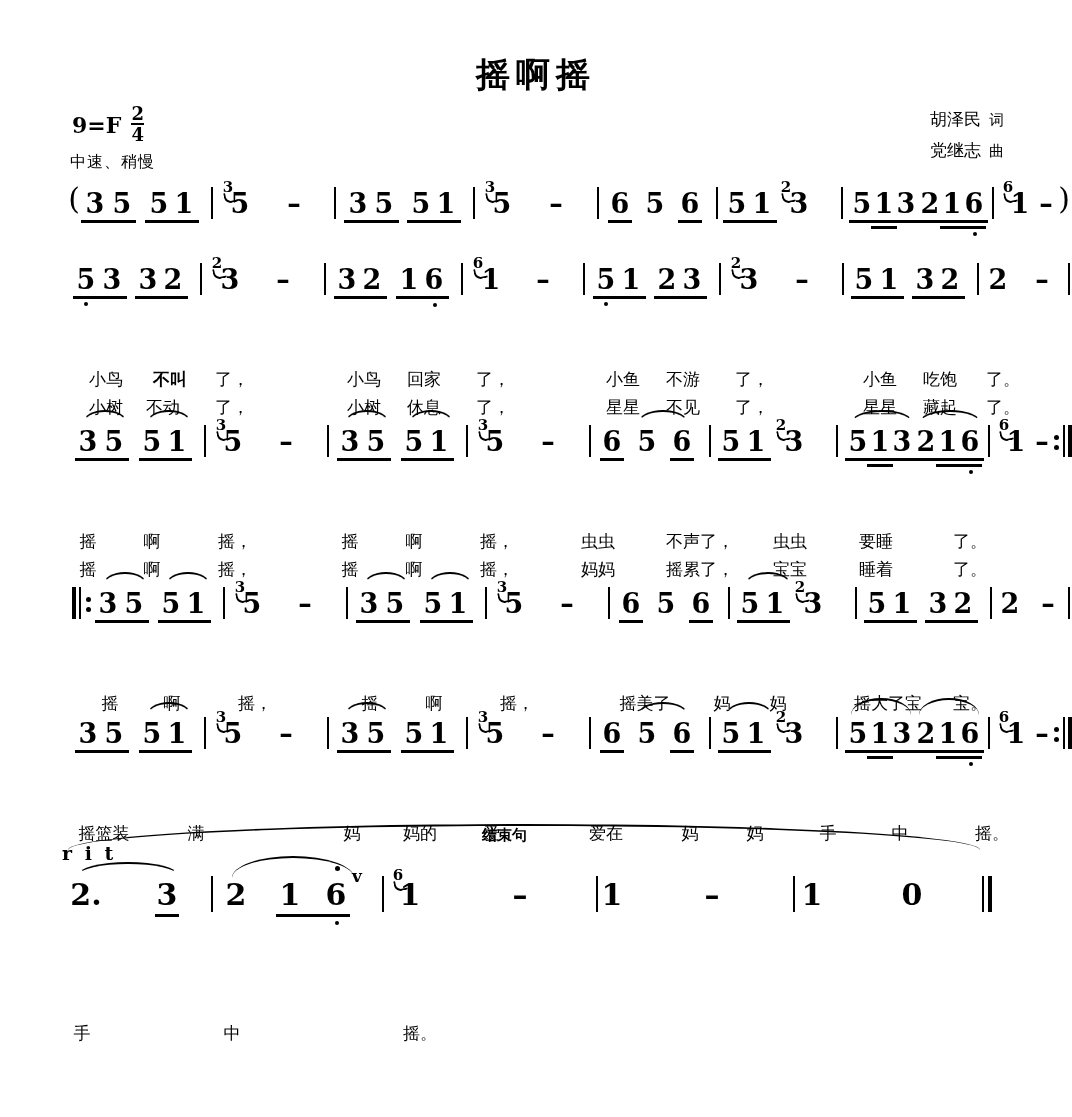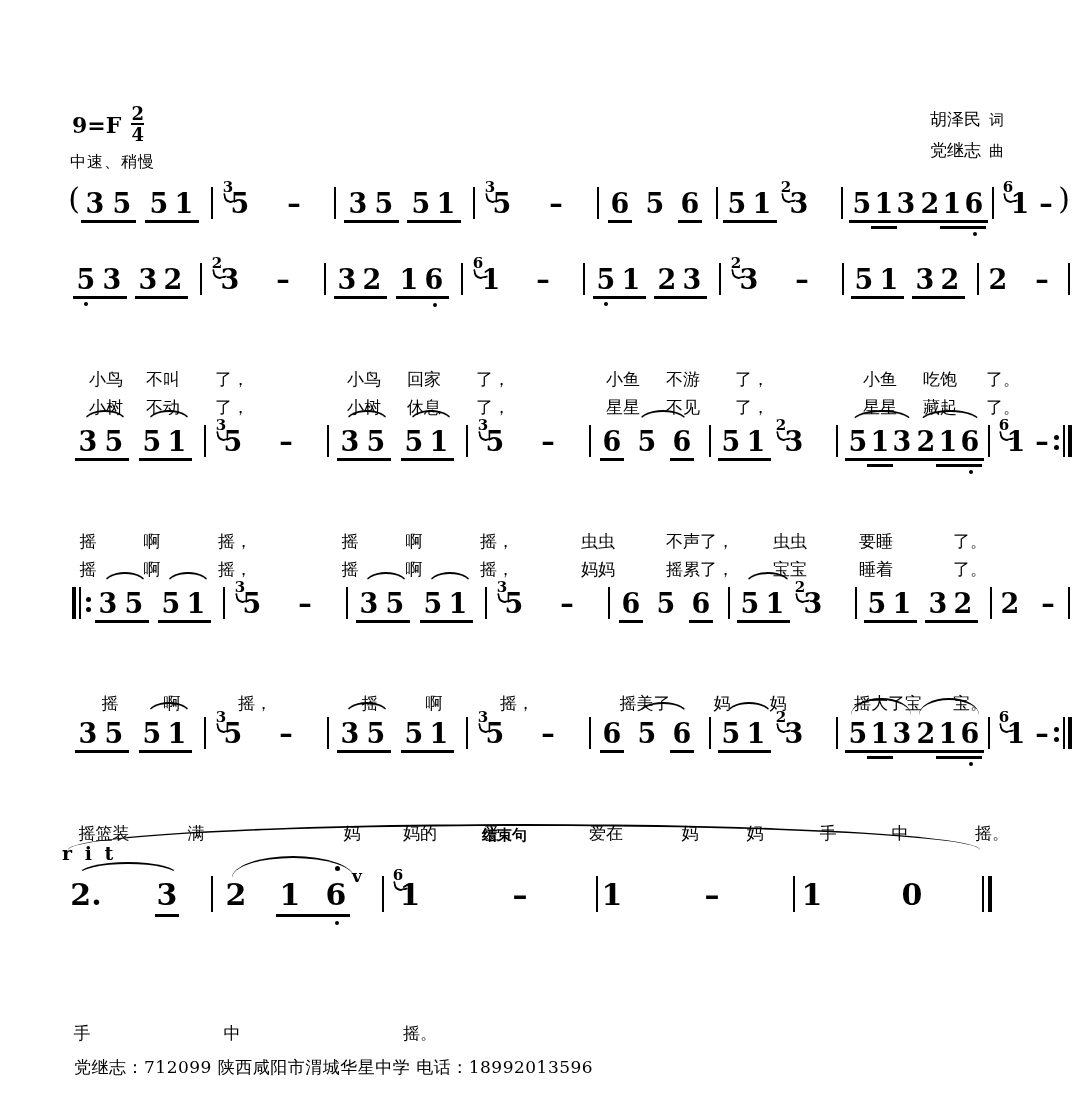--- a/index.html
+++ b/index.html
@@ -224,20 +224,21 @@
     font-size: 17px;
     letter-spacing: 0.5px;
     white-space: nowrap;
   }
 </style>
 </head>
 <body>
 
 <div class="page">
 
+  <div class="title">摇啊摇</div>
 
   <div class="keysig">
     <span>9=F</span>
     <span class="meter">
       <span>2</span>
       <span style="border-top:2px solid #000; padding-top:1px; margin-top:1px;">4</span>
     </span>
   </div>
 
   <div class="tempo">中速、稍慢</div>
@@ -374,21 +375,21 @@
       <span class="num" style="left:950px; top:4px;">2</span>
       <span class="beam" style="left:912px; top:34px; width:53px;"></span>
       <span class="bar" style="left:977px; top:1px;"></span>
 
       <span class="num" style="left:998px; top:4px;">2</span>
       <span class="dash" style="left:1042px; top:4px;">–</span>
       <span class="bar" style="left:1068px; top:1px;"></span>
     </div>
     <div class="lyricrow" style="top:48px;">
       <span class="lyr" style="left:106px;">小鸟</span>
-      <span class="lyr" style="left:163px;">不叫</span>
+      <span class="lyr" style="left:170px;font-weight:bold;">不叫</span>
       <span class="lyr" style="left:232px;">了，</span>
       <span class="lyr" style="left:364px;">小鸟</span>
       <span class="lyr" style="left:424px;">回家</span>
       <span class="lyr" style="left:493px;">了，</span>
       <span class="lyr" style="left:623px;">小鱼</span>
       <span class="lyr" style="left:683px;">不游</span>
       <span class="lyr" style="left:752px;">了，</span>
       <span class="lyr" style="left:880px;">小鱼</span>
       <span class="lyr" style="left:940px;">吃饱</span>
       <span class="lyr" style="left:1003px;">了。</span>
@@ -722,15 +723,14 @@
       <span class="bar" style="left:982px; top:28px; height:36px;"></span>
       <span class="barthick" style="left:988px; top:28px; height:36px;"></span>
     </div>
     <div class="lyricrow" style="top:84px;">
       <span class="lyr" style="left:82px;">手</span>
       <span class="lyr" style="left:232px;">中</span>
       <span class="lyr" style="left:420px;">摇。</span>
     </div>
   </div>
 
-  <div class="footer" style="top:1056px;">党继志：712099 陕西咸阳市渭城华星中学   电话：18992013596</div>
 
 </div>
 
 </body></html>

